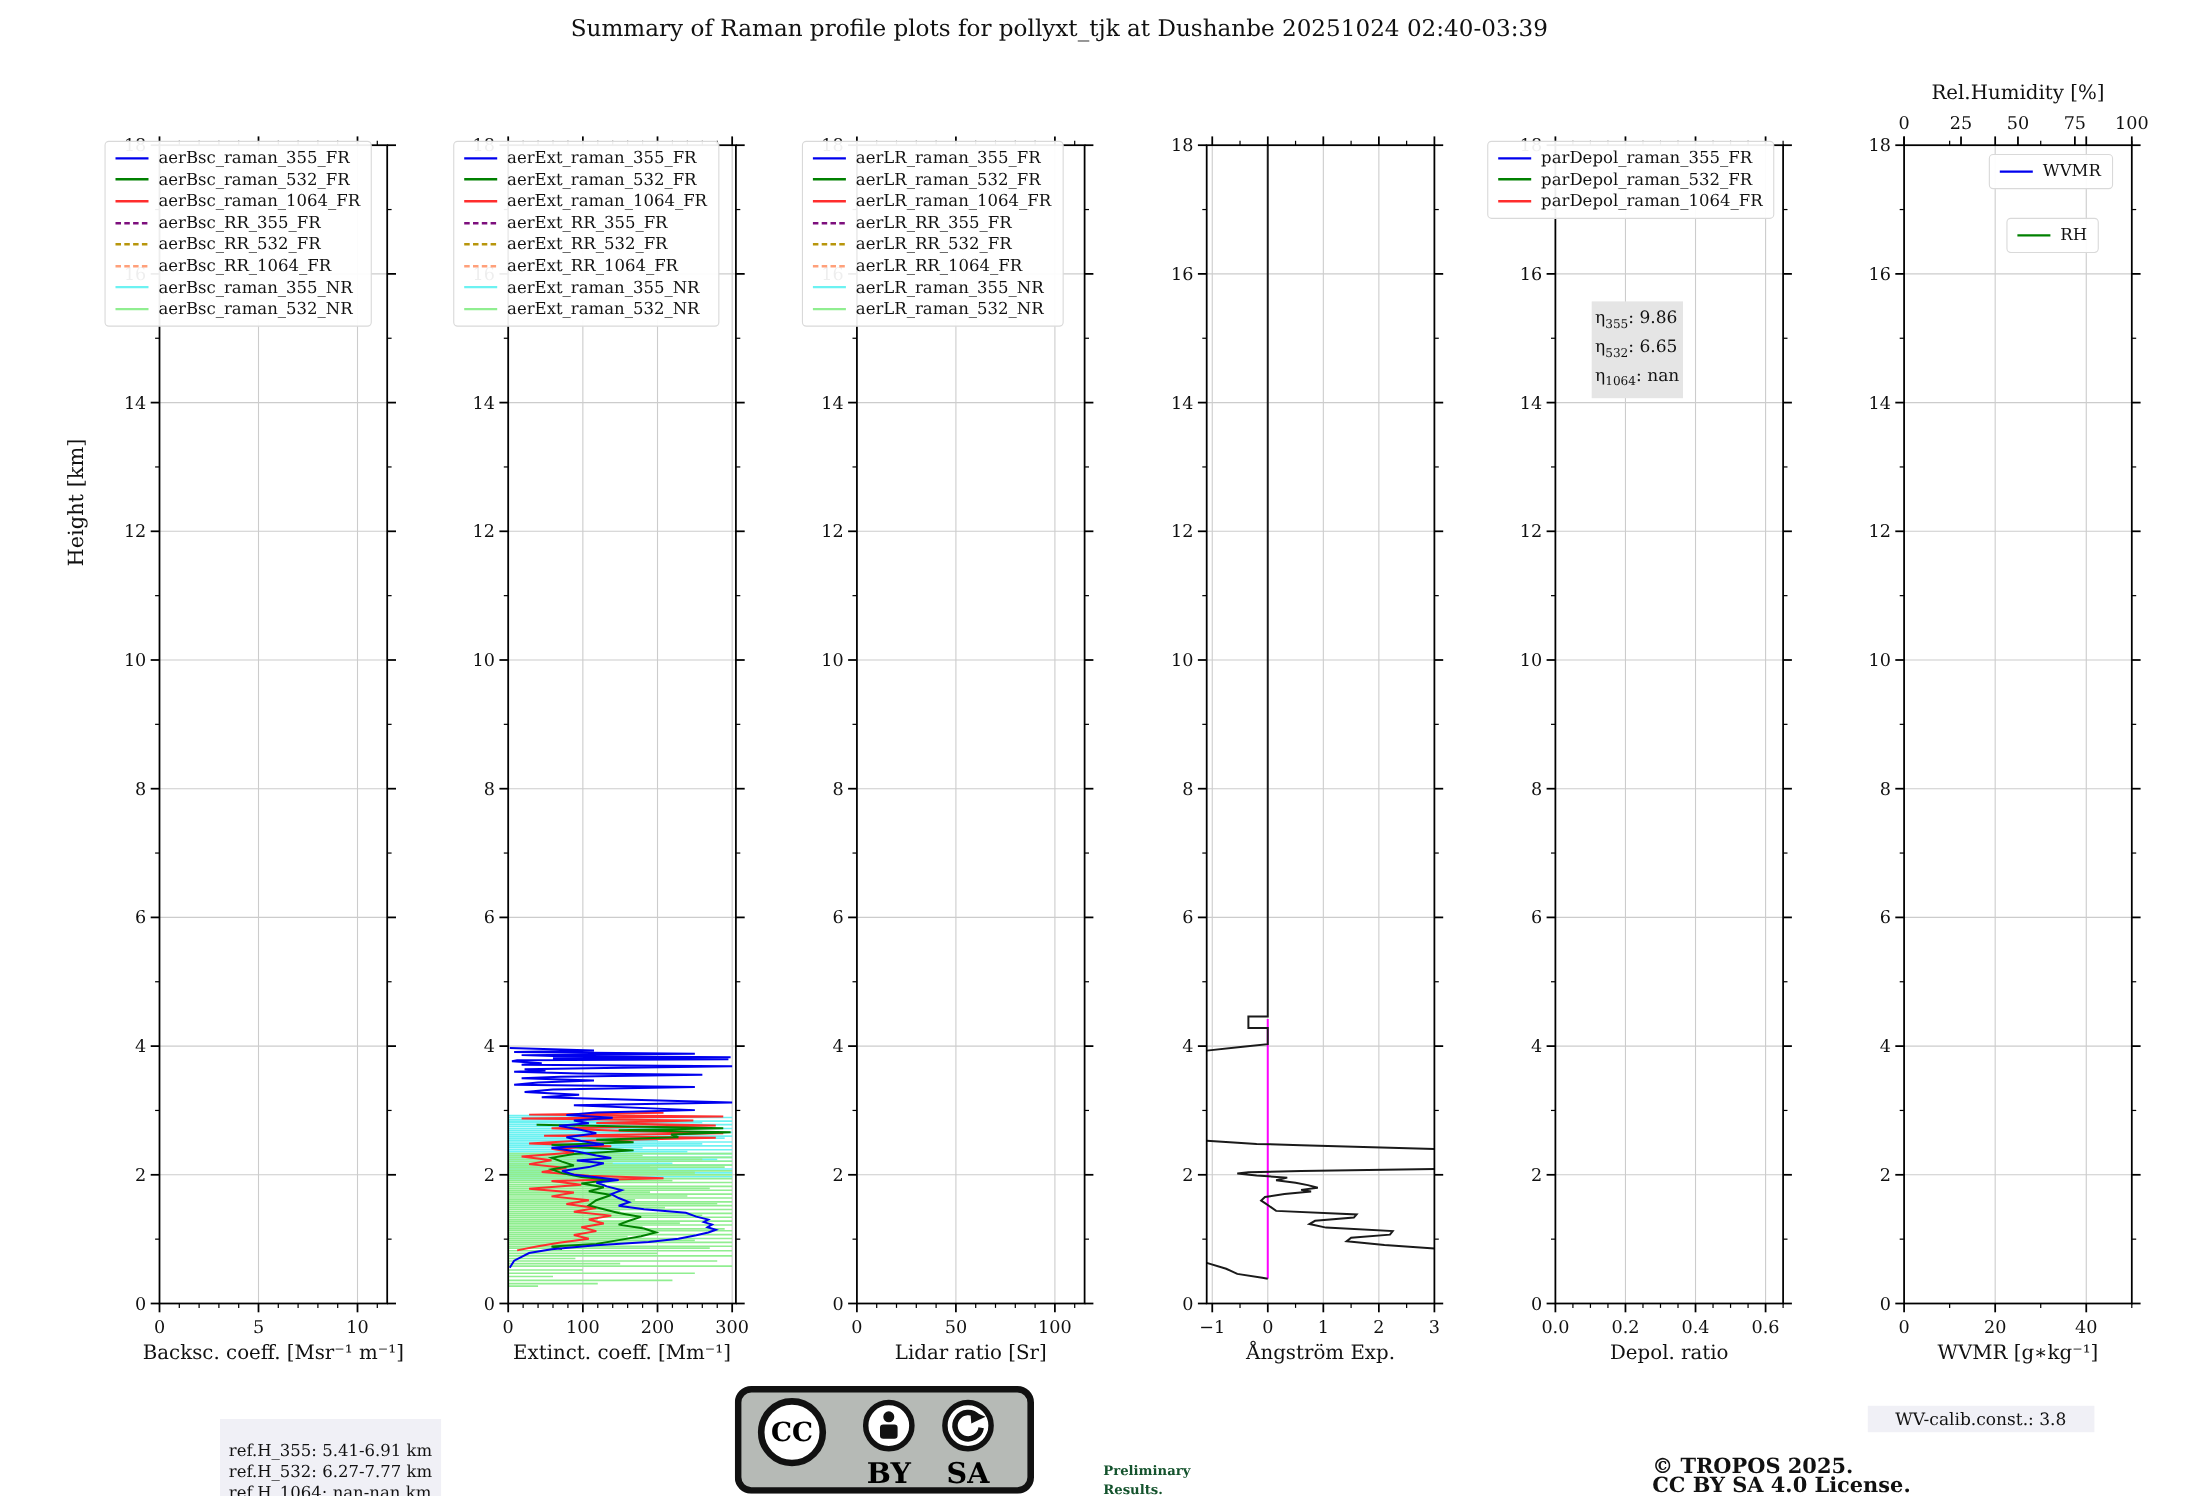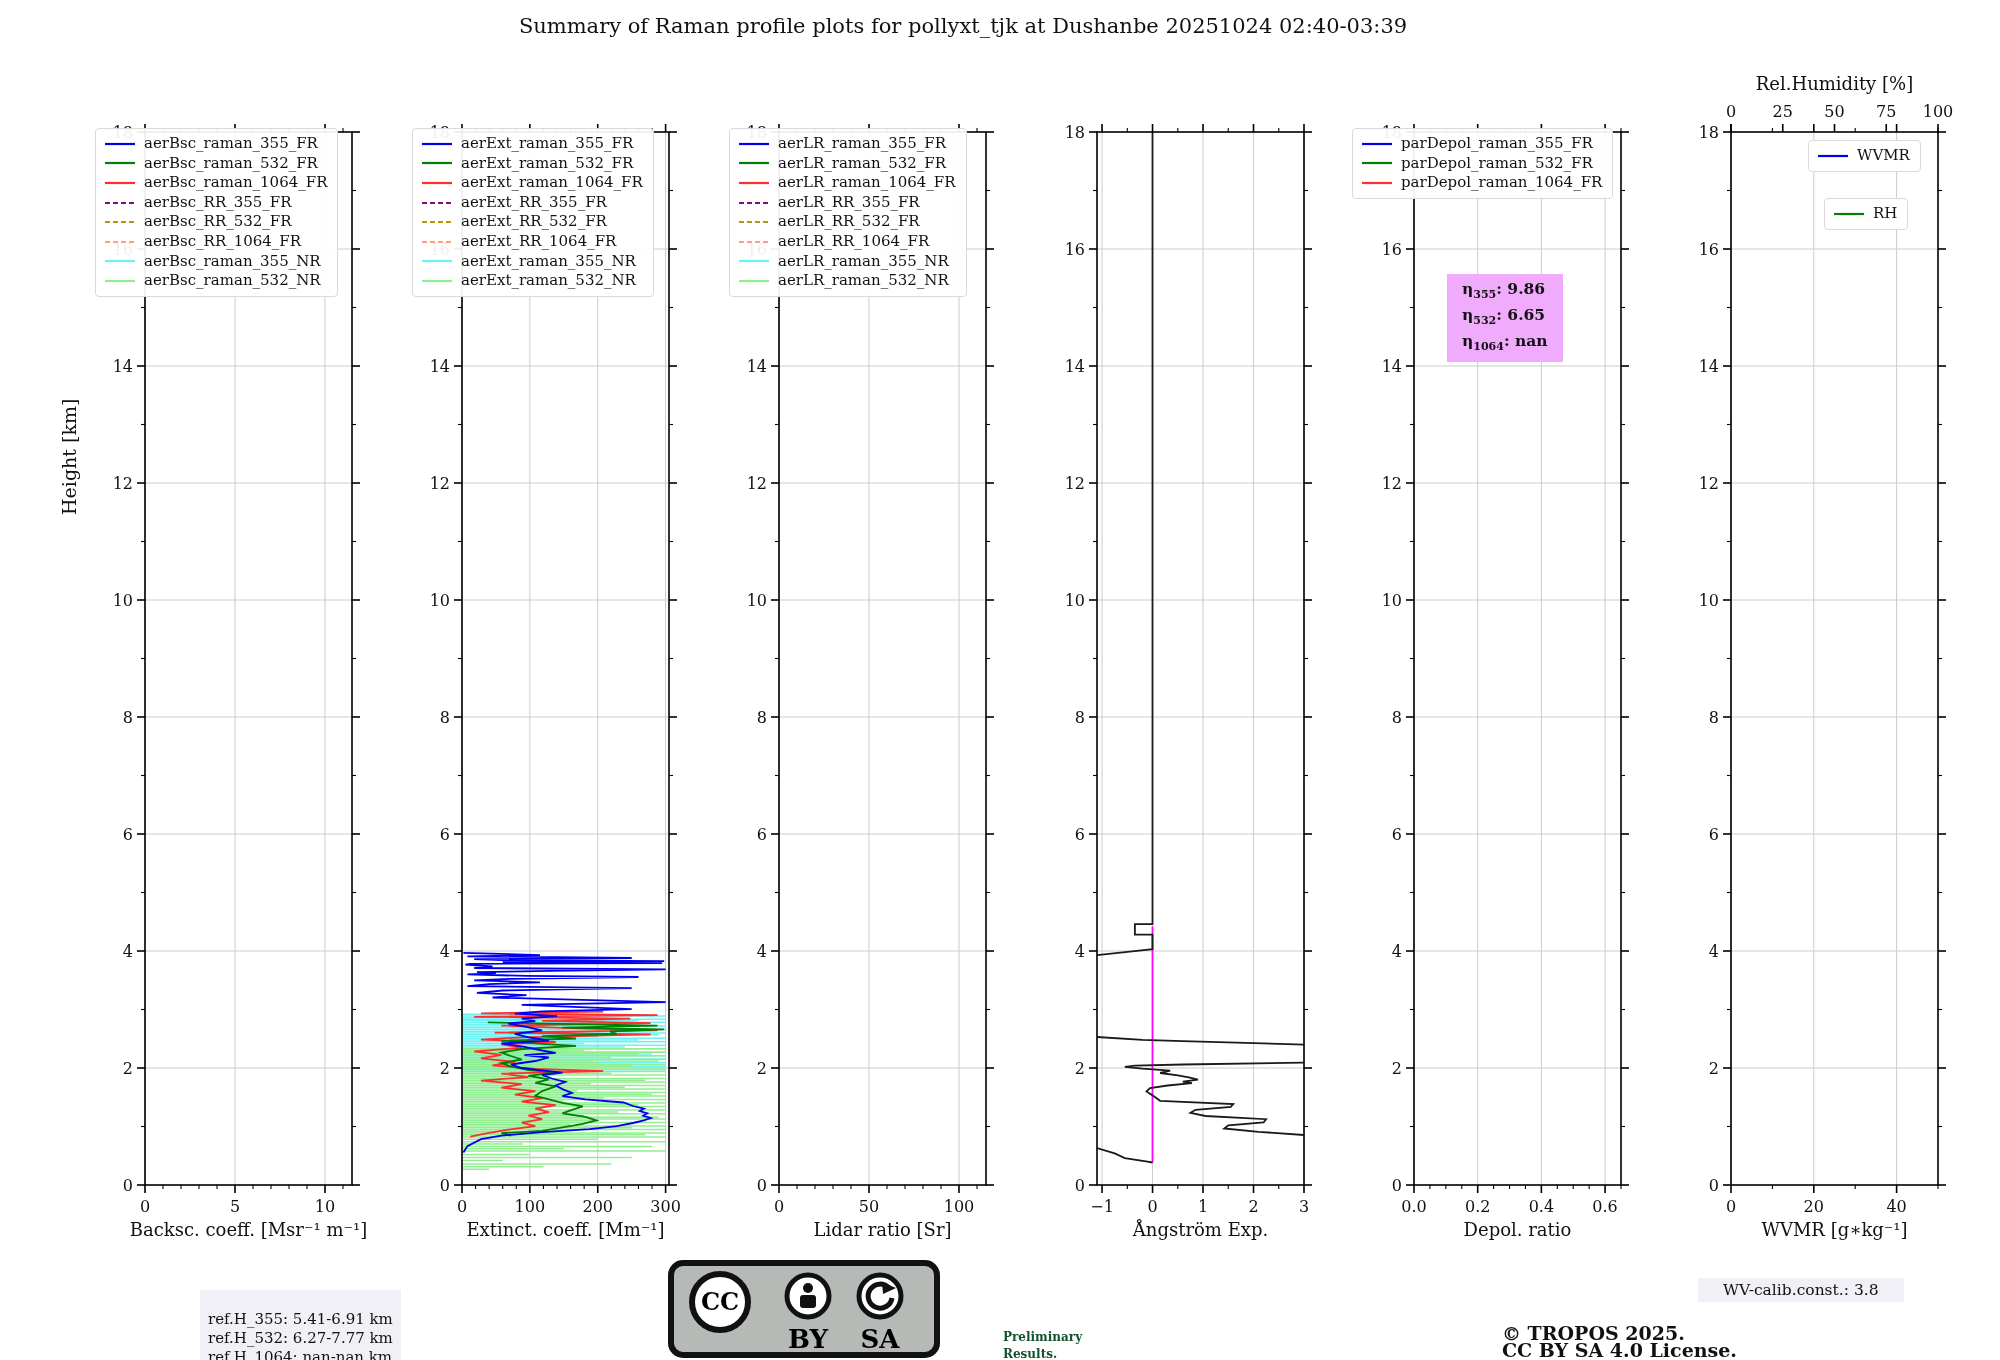--- a/index.html
+++ b/index.html
@@ -6,21 +6,21 @@
   body{width:2000px;height:1360px;position:relative;font-family:"DejaVu Serif",serif;color:#111;}
   .title{position:absolute;left:0;top:14px;width:1926px;text-align:center;font-size:21px;}
   .height-label{position:absolute;left:58px;top:515px;transform:rotate(-90deg);transform-origin:left top;font-size:19px;white-space:nowrap;}
   .panel{position:absolute;top:132px;width:207px;height:1053px;}
   .panel svg{overflow:visible;display:block;}
   .panel svg text{font-family:"DejaVu Serif",serif;fill:#111;}
   .xlabel{position:absolute;left:-55px;top:1087px;width:317px;text-align:center;font-size:18px;white-space:nowrap;}
   .legendbox{position:absolute;background:rgba(255,255,255,.93);border:1px solid #d9d9d9;border-radius:4px;padding:5px 10px 5px 8px;font-size:15px;line-height:19.6px;white-space:nowrap;z-index:5;}
   .legendbox .row{display:flex;align-items:center;}
   .legendbox .row svg{margin-right:8px;}
-  .etabox{position:absolute;background:#f0abfc;padding:5px 15px;font-size:15.5px;line-height:20px;z-index:4;font-weight:bold;}
+  .etabox{position:absolute;background:#e5e5e5;padding:5px 3px;font-size:15.5px;line-height:20px;z-index:4;}
   .etabox sub{font-size:11px;}
   .refbox{position:absolute;left:200px;top:1290px;background:#f0f0f6;padding:20px 8px;font-size:15px;line-height:19px;}
   .prelim{position:absolute;left:1003px;top:1329px;color:#14532d;font-weight:bold;font-size:12px;line-height:17px;}
   .tropos{position:absolute;left:1502px;top:1325px;font-weight:bold;font-size:19px;line-height:17px;}
   .wvcalib{position:absolute;left:1698px;top:1278px;background:#f0f0f6;padding:3px 25px;font-size:15.5px;}
   .ccbadge{position:absolute;left:668px;top:1260px;}
 </style>
 </head>
 <body>
 

